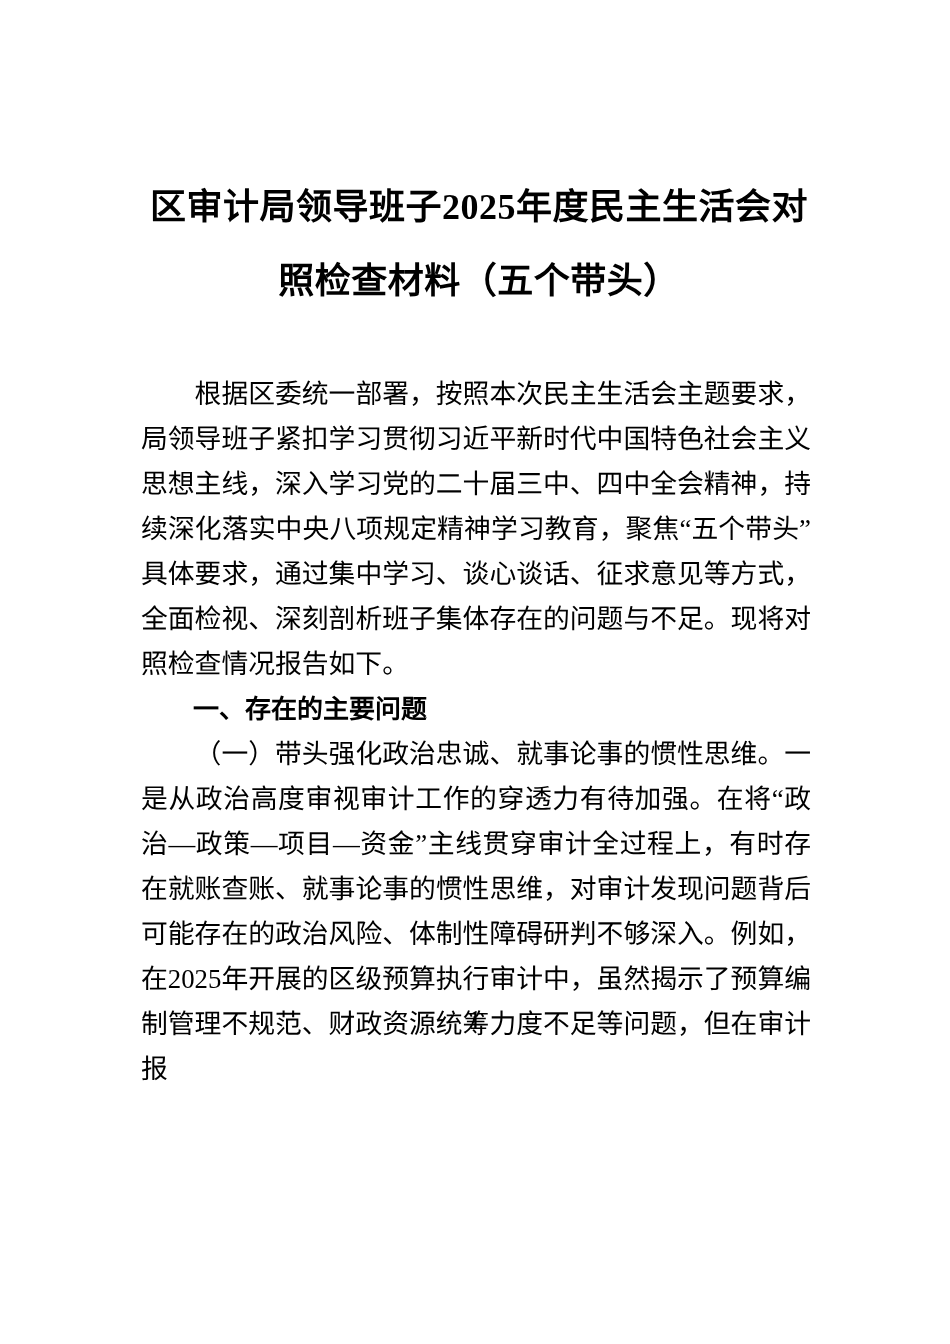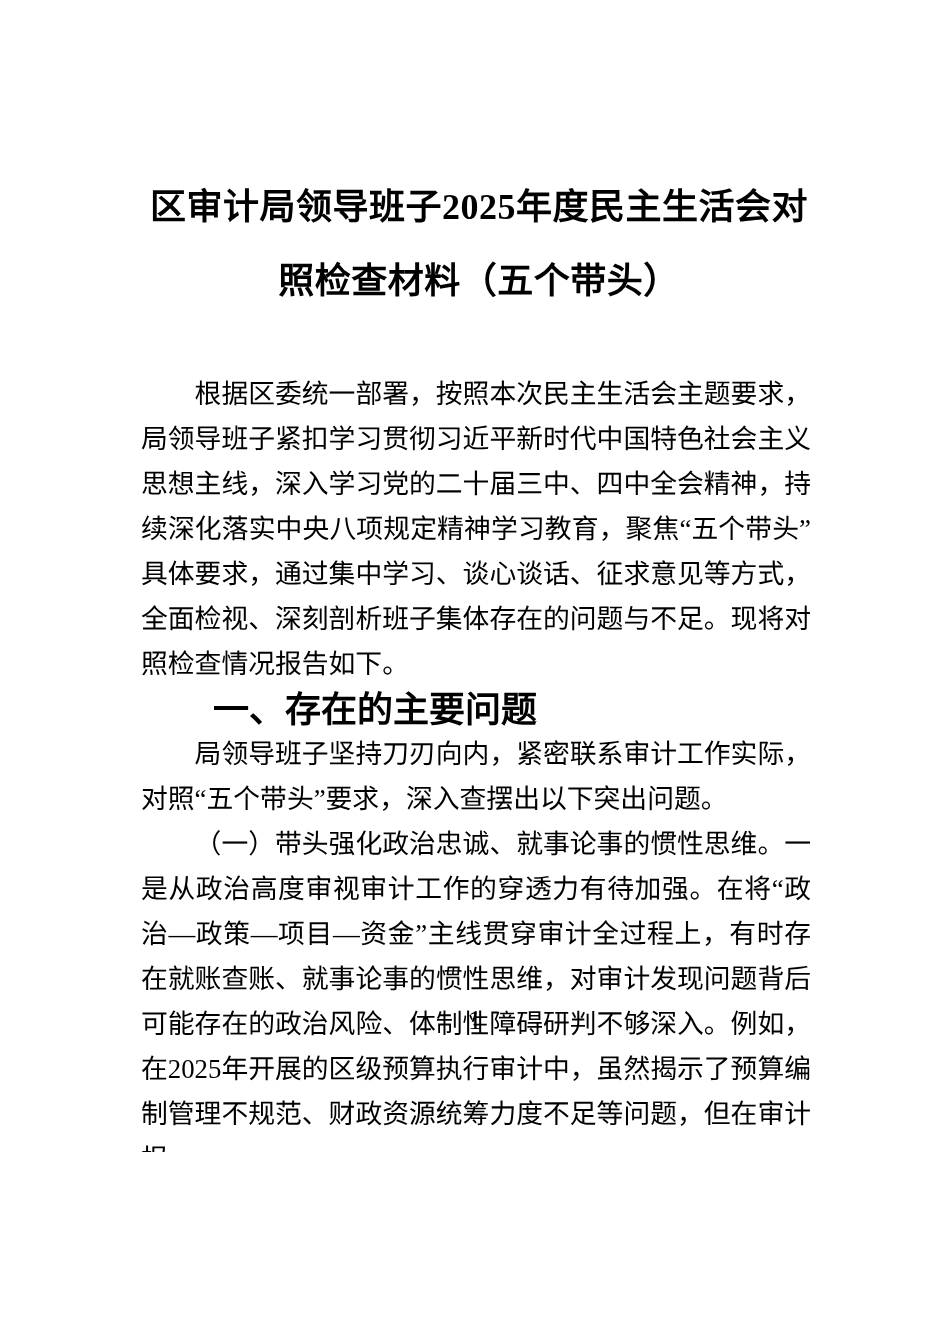--- a/index.html
+++ b/index.html
@@ -38,21 +38,21 @@
   }
   p.para {
     margin: 0;
     text-indent: 2em;
   }
   p.para.continued {
     text-align-last: justify;
   }
   h2.section-heading {
     margin: 0;
-    font-size: 36px;
+    font-size: 26px;
     line-height: 45px;
     font-weight: bold;
     font-family: "Liberation Sans", "DejaVu Sans", sans-serif;
     text-indent: 2em;
     text-align: left;
   }
   .lead-kaiti {
     
     font-family: "Liberation Serif", "DejaVu Serif", serif;
   }
@@ -73,21 +73,20 @@
 <div class="page">
 
   <div class="doc-title">区审计局领导班子2025年度民主生活会对照检查材料（五个带头）</div>
 
   <div class="doc-body">
 
     <p class="para">根据区委统一部署，按照本次民主生活会主题要求，局领导班子紧扣学习贯彻习近平新时代中国特色社会主义思想主线，深入学习党的二十届三中、四中全会精神，持续深化落实中央八项规定精神学习教育，聚焦“五个带头”具体要求，通过集中学习、谈心谈话、征求意见等方式，全面检视、深刻剖析班子集体存在的问题与不足。现将对照检查情况报告如下。</p>
 
     <h2 class="section-heading">一、存在的主要问题</h2>
 
-    <p class="para">局领导班子坚持刀刃向内，紧密联系审计工作实际，对照“五个带头”要求，深入查摆出以下突出问题。</p>
 
     <p class="para continued"><span class="lead-kaiti">（一）带头强化政治忠诚、就事论事的惯性思维。</span><span class="lead-kaiti">一是从政治高度审视审计工作的穿透力有待加强。</span><span>在将“政治—政策—项目—资金”主线贯穿审计全过程上，有时存在就账查账、就事论事的惯性思维，对审计发现问题背后可能存在的政治风险、体制性障碍研判不够深入。例如，在2025年开展的区级预算执行审计中，虽然揭示了预算编制管理不规范、财政资源统筹力度不足等问题，但在审计报</span></p>
 
   </div>
 
   <div class="page-number">1</div>
 
 </div>
 
 </body></html>

